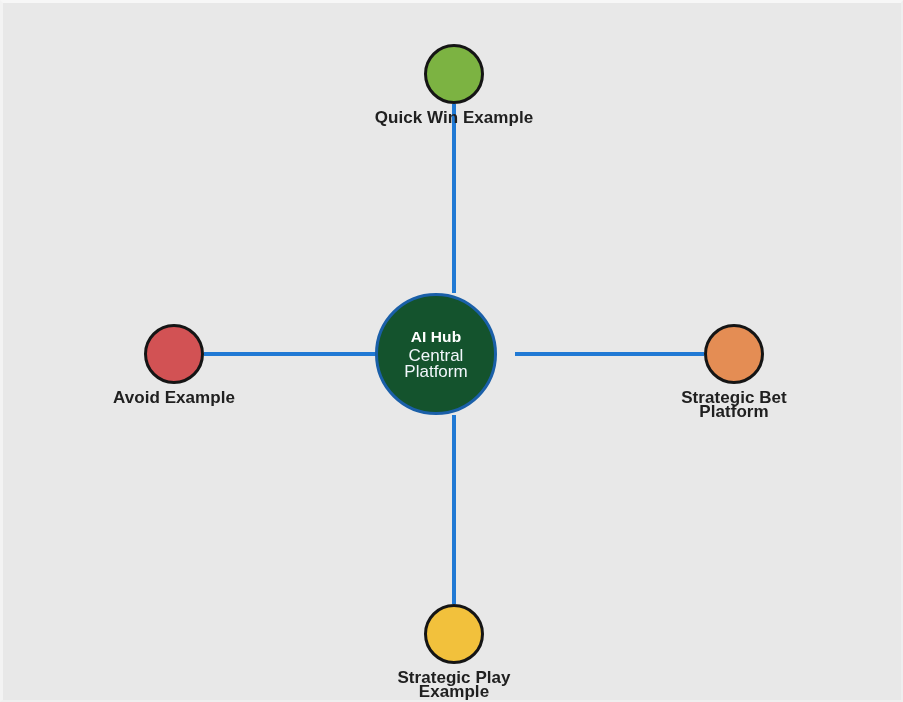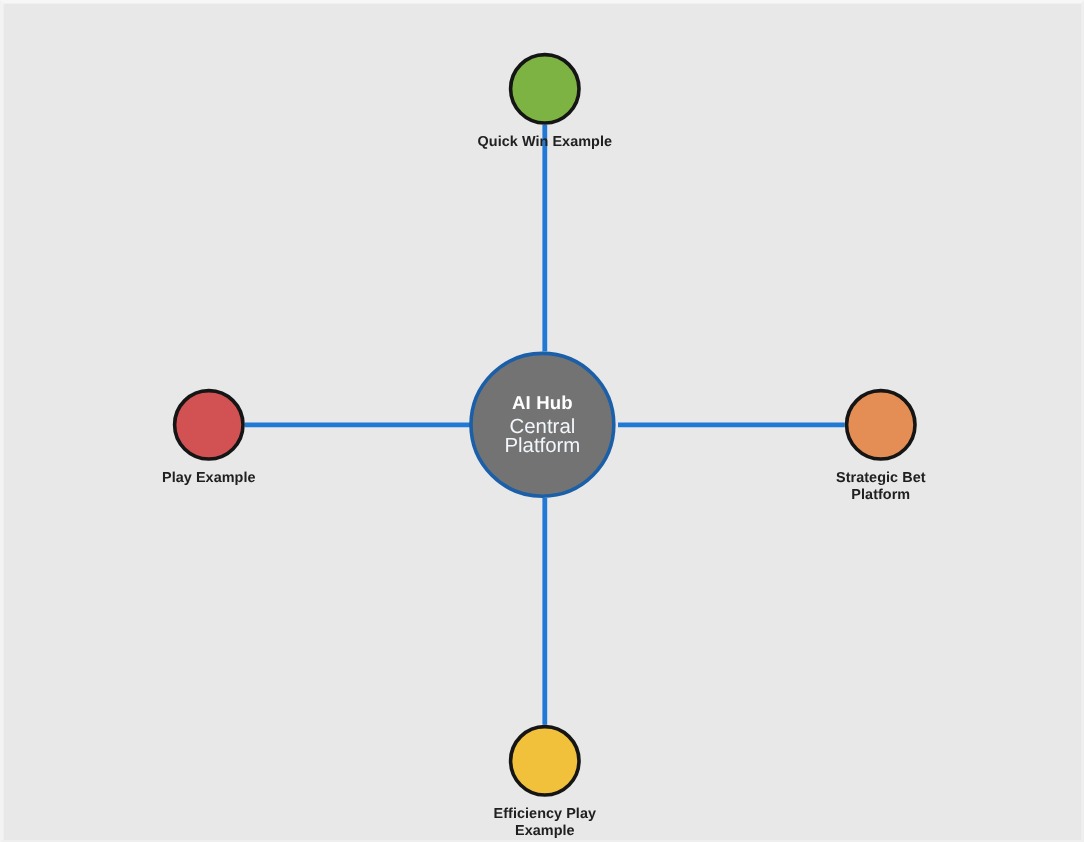--- a/index.html
+++ b/index.html
@@ -58,21 +58,21 @@
   .hub-subtitle {
     color: #f2f7fc;
     font-size: 17px;
     font-weight: normal;
     line-height: 16px;
     margin-top: 2px;
   }
   .node-label {
     position: absolute;
     text-align: center;
-    font-size: 12px;
+    font-size: 17px;
     font-weight: bold;
     color: #202020;
     line-height: 14px;
     white-space: pre-line;
     letter-spacing: 0.05px;
   }
 </style>
 </head>
 <body>
 
@@ -85,23 +85,23 @@
       <line x1="201" y1="351" x2="390" y2="351" stroke="#2079d4" stroke-width="4"></line>
     </svg>
 
   <div id="node-layer">
       <div class="node spoke-node" style="left: 421px; top: 41px; width: 60px; height: 60px; background: rgb(124, 179, 66); border-color: rgb(21, 21, 21);"></div>
       <div class="node-label" style="left: 361px; top: 108px; width: 180px;">Quick Win Example</div>
       <div class="node spoke-node" style="left: 701px; top: 321px; width: 60px; height: 60px; background: rgb(228, 141, 84); border-color: rgb(21, 21, 21);"></div>
       <div class="node-label" style="left: 656px; top: 388px; width: 150px;">Strategic Bet
 Platform</div>
       <div class="node spoke-node" style="left: 421px; top: 601px; width: 60px; height: 60px; background: rgb(242, 193, 60); border-color: rgb(21, 21, 21);"></div>
-      <div class="node-label" style="left: 366px; top: 668px; width: 170px;">Efficiency Play
+      <div class="node-label" style="left: 366px; top: 668px; width: 170px;">Strategic Play
 Example</div>
       <div class="node spoke-node" style="left: 141px; top: 321px; width: 60px; height: 60px; background: rgb(210, 82, 84); border-color: rgb(21, 21, 21);"></div>
-      <div class="node-label" style="left: 86px; top: 388px; width: 170px;">Play Example</div>
-      <div class="node hub-node" style="left: 388px; top: 290px; width: 122px; height: 122px; background: #737373; border-color: rgb(26, 95, 168);">
+      <div class="node-label" style="left: 86px; top: 388px; width: 170px;">Avoid Example</div>
+      <div class="node hub-node" style="left: 372px; top: 290px; width: 122px; height: 122px; background: #14532d; border-color: rgb(26, 95, 168);">
         <div class="hub-title" style="color: rgb(255, 255, 255);">AI Hub</div>
         <div class="hub-subtitle" style="color: rgb(242, 247, 252);">Central Platform</div>
       </div>
     </div>
 
 </div>
 
 </body></html>

